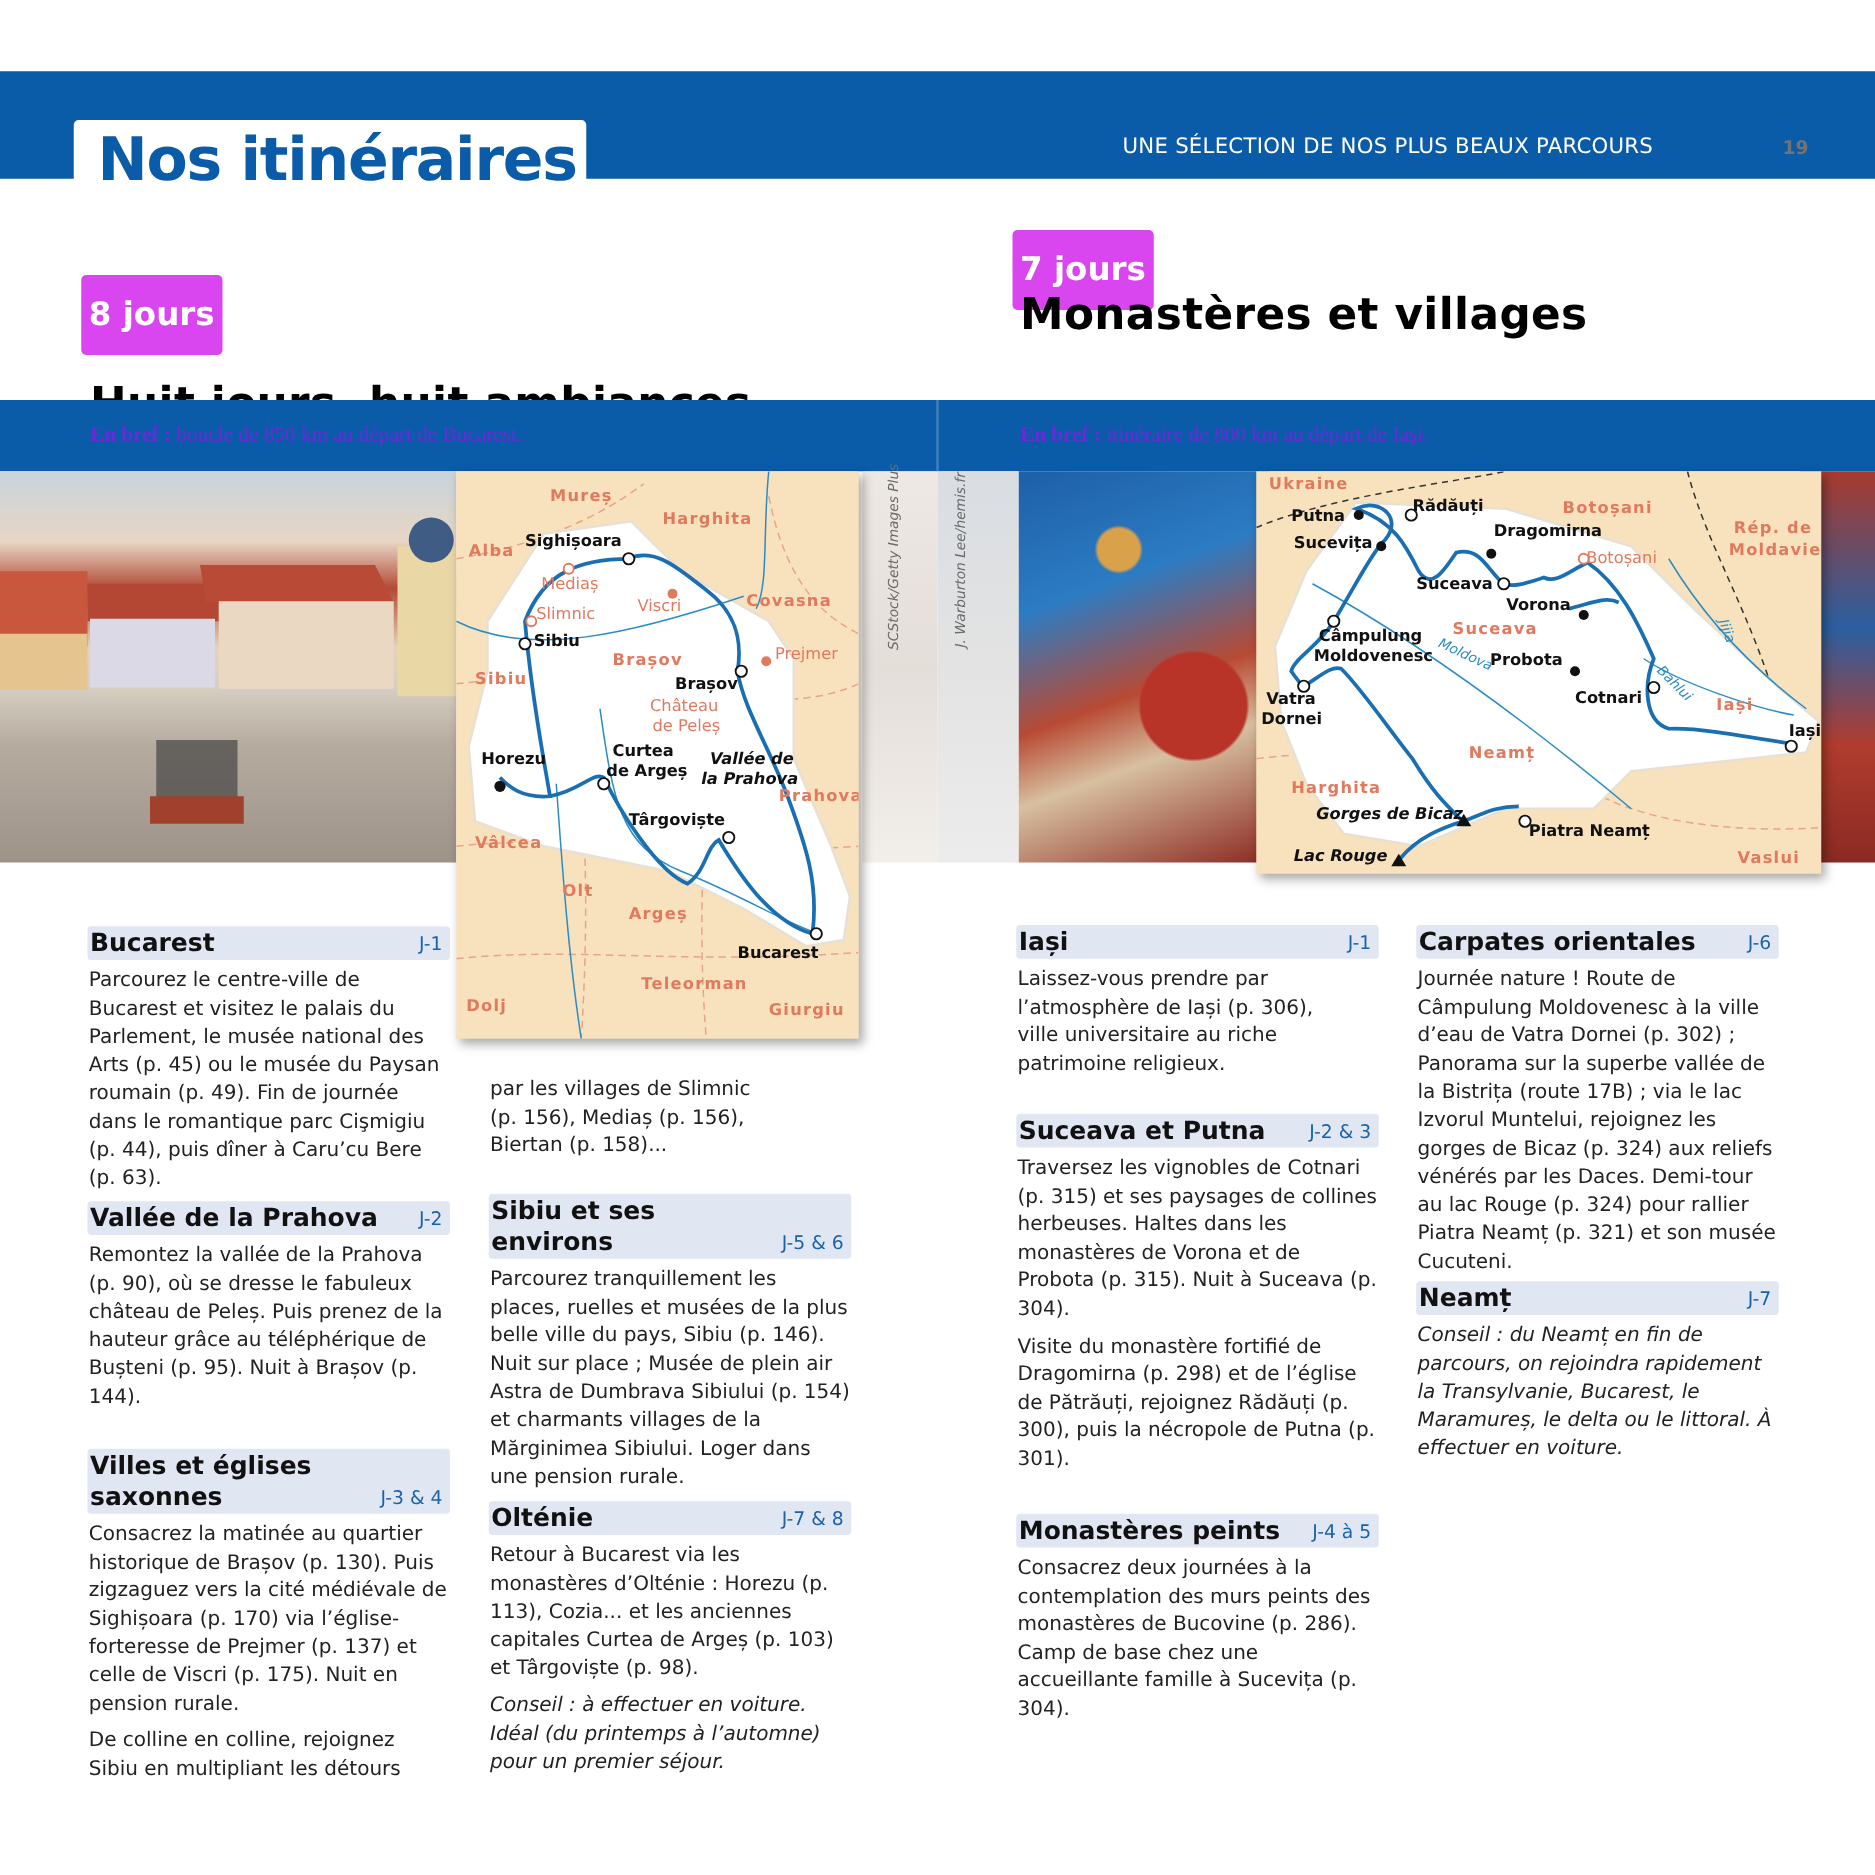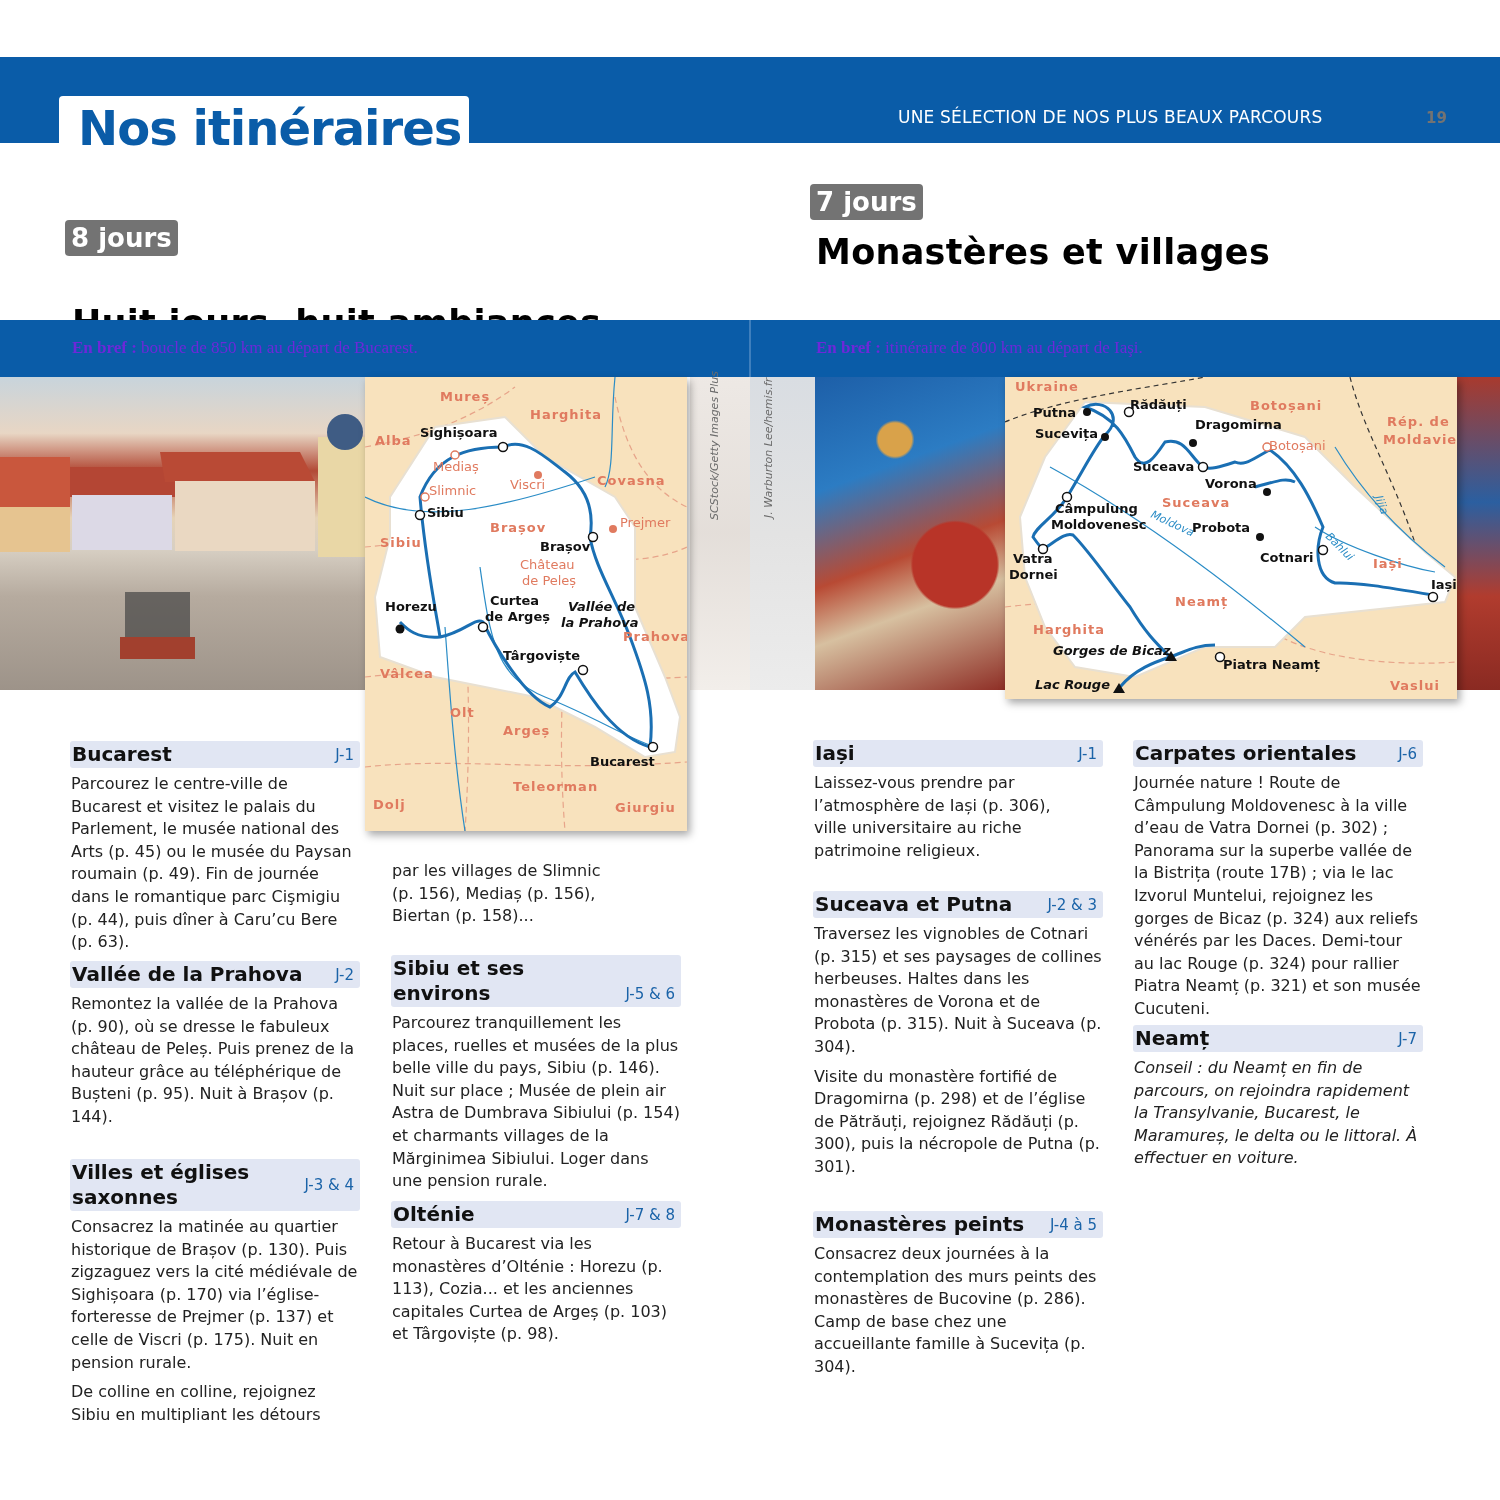--- a/index.html
+++ b/index.html
@@ -5,21 +5,21 @@
   * { box-sizing: border-box; margin: 0; padding: 0; }
   html, body { width: 1500px; height: 1500px; background: #ffffff; overflow: hidden; }
   body { position: relative; font-family: "Liberation Sans", "DejaVu Sans", sans-serif; color: #111; }
 
   .top-band { position: absolute; left: 0; top: 57px; width: 1500px; height: 86px; background: #0a5ca8; }
   .title-tab { position: absolute; left: 59px; top: 96px; width: 410px; height: 60px; background: #fff; border-radius: 4px 4px 0 0; }
   .page-title { position: absolute; left: 78px; top: 96px; font-family: "DejaVu Sans", sans-serif; font-weight: 700; font-size: 48px; color: #0a5ca8; letter-spacing: -1px; line-height: 64px; }
   .running-head { position: absolute; left: 898px; top: 107px; font-family: "DejaVu Sans", sans-serif; font-size: 17px; color: #fff; font-weight: 500; letter-spacing: 0.2px; }
   .page-num { position: absolute; left: 1426px; top: 109px; font-family: "DejaVu Sans", sans-serif; font-size: 15px; color: #737373; font-weight: 700; text-align: right; }
 
-  .badge { position: absolute; background: #737373; color: #fff; font-family: "DejaVu Sans", sans-serif; font-weight: 700; font-size: 26px; padding: 2px 6px; border-radius: 4px; line-height: 32px; }
+  .badge { position: absolute; background: #d946ef; color: #fff; font-family: "DejaVu Sans", sans-serif; font-weight: 700; font-size: 26px; padding: 16px 6px; border-radius: 4px; line-height: 32px; }
   .route-title { position: absolute; font-family: "DejaVu Sans", sans-serif; font-weight: 700; font-size: 35px; line-height: 37px; color: #000; letter-spacing: 0.3px; }
 
   .bref-band { position: absolute; left: 0; top: 320px; width: 1500px; height: 57px; background: #0a5ca8; }
   .bref-divider { position: absolute; left: 749px; top: 320px; width: 2px; height: 57px; background: #3f7fbd; }
   .bref { position: absolute; top: 338px; font-family: "Liberation Serif", serif; font-size: 17px; color: #6d28d9; }
   .bref b { font-weight: 700; }
 
   .photo { position: absolute; overflow: hidden; }
   .photo-sibiu { left: 0; top: 377px; width: 365px; height: 313px;
     background: linear-gradient(180deg, #c8d4dc 0%, #e8d6c4 18%, #b24a36 30%, #e6d3b7 45%, #d7cfc3 55%, #b6ab9f 70%, #9d9389 100%); }
@@ -238,21 +238,21 @@
   <div class="sec-head">
     <span class="sec-title">Vallée de la Prahova</span>
     <span class="sec-day">J-2</span>
   </div>
   <div class="sec-body">
     <p>Remontez la vallée de la Prahova (p. 90), où se dresse le fabuleux château de Peleș. Puis prenez de la hauteur grâce au téléphérique de Bușteni (p. 95). Nuit à Brașov (p. 144).</p>
   </div>
 </div>
 
 <div class="section" style="left:70px; top:1159px;">
-  <div class="sec-head" style="align-items:center;">
+  <div class="sec-head" style="align-items:flex-end;">
     <span class="sec-title" style="width:180px;">Villes et églises saxonnes</span>
     <span class="sec-day">J-3 &amp; 4</span>
   </div>
   <div class="sec-body">
     <p>Consacrez la matinée au quartier historique de Brașov (p. 130). Puis zigzaguez vers la cité médiévale de Sighișoara (p. 170) via l’église-forteresse de Prejmer (p. 137) et celle de Viscri (p. 175). Nuit en pension rurale.</p>
     <p>De colline en colline, rejoignez Sibiu en multipliant les détours</p>
   </div>
 </div>
 
 <div class="section" style="left:391px; top:855px;">
@@ -271,20 +271,21 @@
   </div>
 </div>
 
 <div class="section" style="left:391px; top:1201px;">
   <div class="sec-head">
     <span class="sec-title">Olténie</span>
     <span class="sec-day">J-7 &amp; 8</span>
   </div>
   <div class="sec-body">
     <p>Retour à Bucarest via les monastères d’Olténie : Horezu (p. 113), Cozia... et les anciennes capitales Curtea de Argeș (p. 103) et Târgoviște (p. 98).</p>
+    <p class="tip">Conseil : à effectuer en voiture. Idéal (du printemps à l’automne) pour un premier séjour.</p>
   </div>
 </div>
 
 <div class="section" style="left:813px; top:740px;">
   <div class="sec-head">
     <span class="sec-title">Iași</span>
     <span class="sec-day">J-1</span>
   </div>
   <div class="sec-body">
     <p style="width:240px;">Laissez-vous prendre par l’atmosphère de Iași (p. 306), ville universitaire au riche patrimoine religieux.</p>

